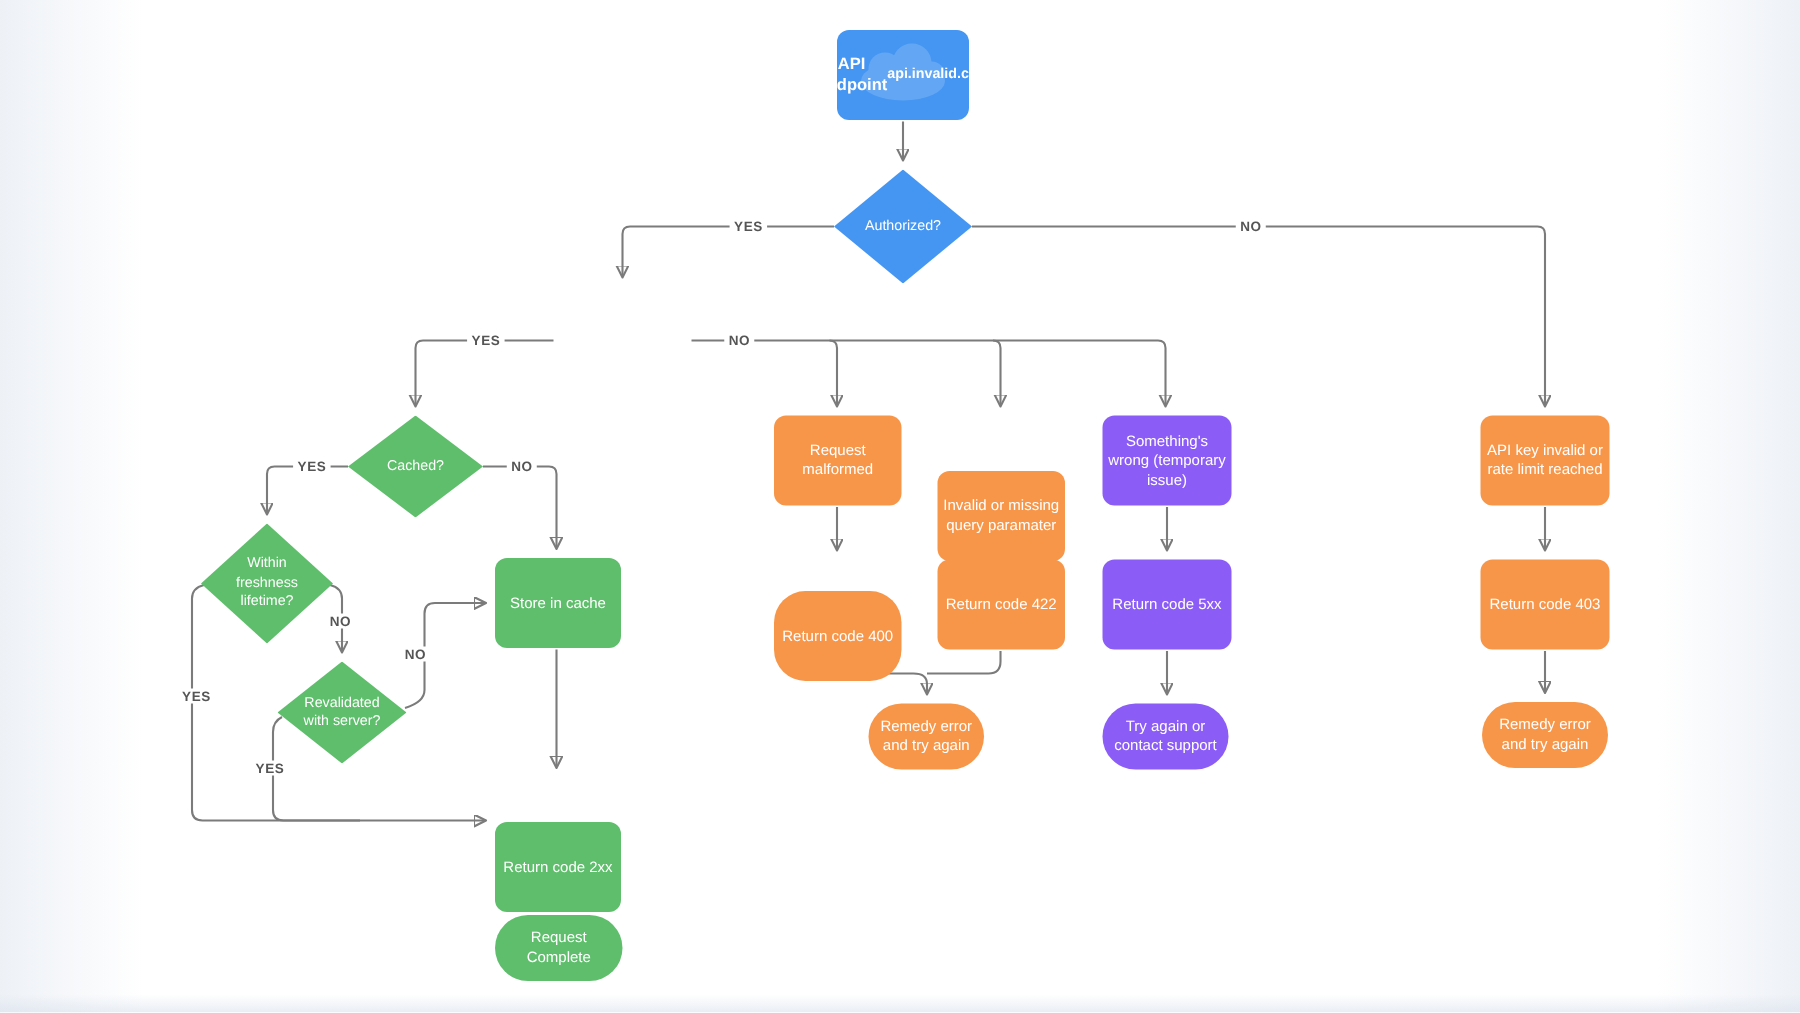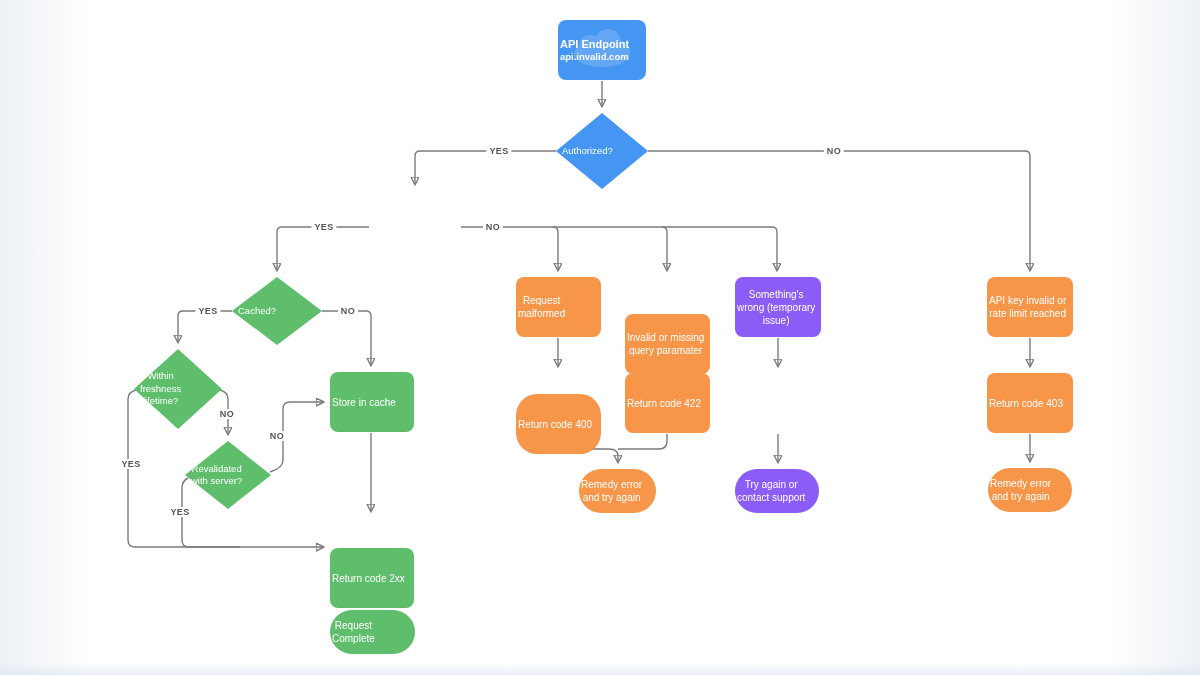--- a/index.html
+++ b/index.html
@@ -8,21 +8,21 @@
     font-family:"Liberation Sans",sans-serif;position:relative;
   }
   .bg-band{position:absolute;pointer-events:none;}
   .bg-left{left:0;top:0;bottom:0;width:95px;background:linear-gradient(90deg,rgba(216,224,236,0.45),rgba(216,224,236,0));}
   .bg-right{right:0;top:0;bottom:0;width:95px;background:linear-gradient(270deg,rgba(216,224,236,0.45),rgba(216,224,236,0));}
   .bg-bottom{left:0;right:0;bottom:0;height:12px;background:linear-gradient(0deg,rgba(216,224,236,0.55),rgba(216,224,236,0));}
   .canvas{position:absolute;inset:0;}
   svg.edges{position:absolute;left:0;top:0;width:1200px;height:675px;}
   svg.edges path{fill:none;stroke:#7b7b7b;stroke-width:1.4;stroke-linejoin:round;}
   .node{
-    position:absolute;display:flex;flex-direction:column;align-items:flex-start;justify-content:center;
+    position:absolute;display:flex;flex-direction:row;align-items:center;justify-content:center;
     text-align:center;color:#ffffff;font-size:10px;line-height:1.3;white-space:pre-line;
     box-sizing:border-box;padding:2px;
   }
   .rect{border-radius:8px;}
   .pill{border-radius:24px;}
   .diamond{clip-path:polygon(50% 0,100% 50%,50% 100%,0 50%);font-size:9.5px;padding:6px;}
   .blue{background:#4596F2;}
   .green{background:#5FBE6C;}
   .orange{background:#F79649;}
   .red{background:#8b5cf6;}
@@ -123,20 +123,21 @@
   <div class="node rect orange" style="left:625px;top:277px;width:85px;height:60px;margin-top:37px;"><span>Invalid or missing
 query paramater</span></div>
   <div class="node rect red" style="left:735px;top:277px;width:86px;height:60px;"><span>Something's
 wrong (temporary
 issue)</span></div>
   <div class="node rect orange" style="left:987px;top:277px;width:86px;height:60px;"><span>API key invalid or
 rate limit reached</span></div>
 
   <div class="node rect orange" style="left:516px;top:394px;width:85px;height:60px;border-radius:21px;"><span>Return code 400</span></div>
   <div class="node rect orange" style="left:625px;top:373px;width:85px;height:60px;"><span>Return code 422</span></div>
+  <div class="node rect red" style="left:735px;top:373px;width:86px;height:60px;"><span>Return code 5xx</span></div>
   <div class="node rect orange" style="left:987px;top:373px;width:86px;height:60px;"><span>Return code 403</span></div>
 
   <div class="node pill orange" style="left:579px;top:469px;width:77px;height:44px;"><span>Remedy error
 and try again</span></div>
   <div class="node pill red" style="left:735px;top:469px;width:84px;height:44px;"><span>Try again or
 contact support</span></div>
   <div class="node pill orange" style="left:988px;top:468px;width:84px;height:44px;"><span>Remedy error
 and try again</span></div>
 
   <span class="elabel" style="left:499px;top:151px;">YES</span>

